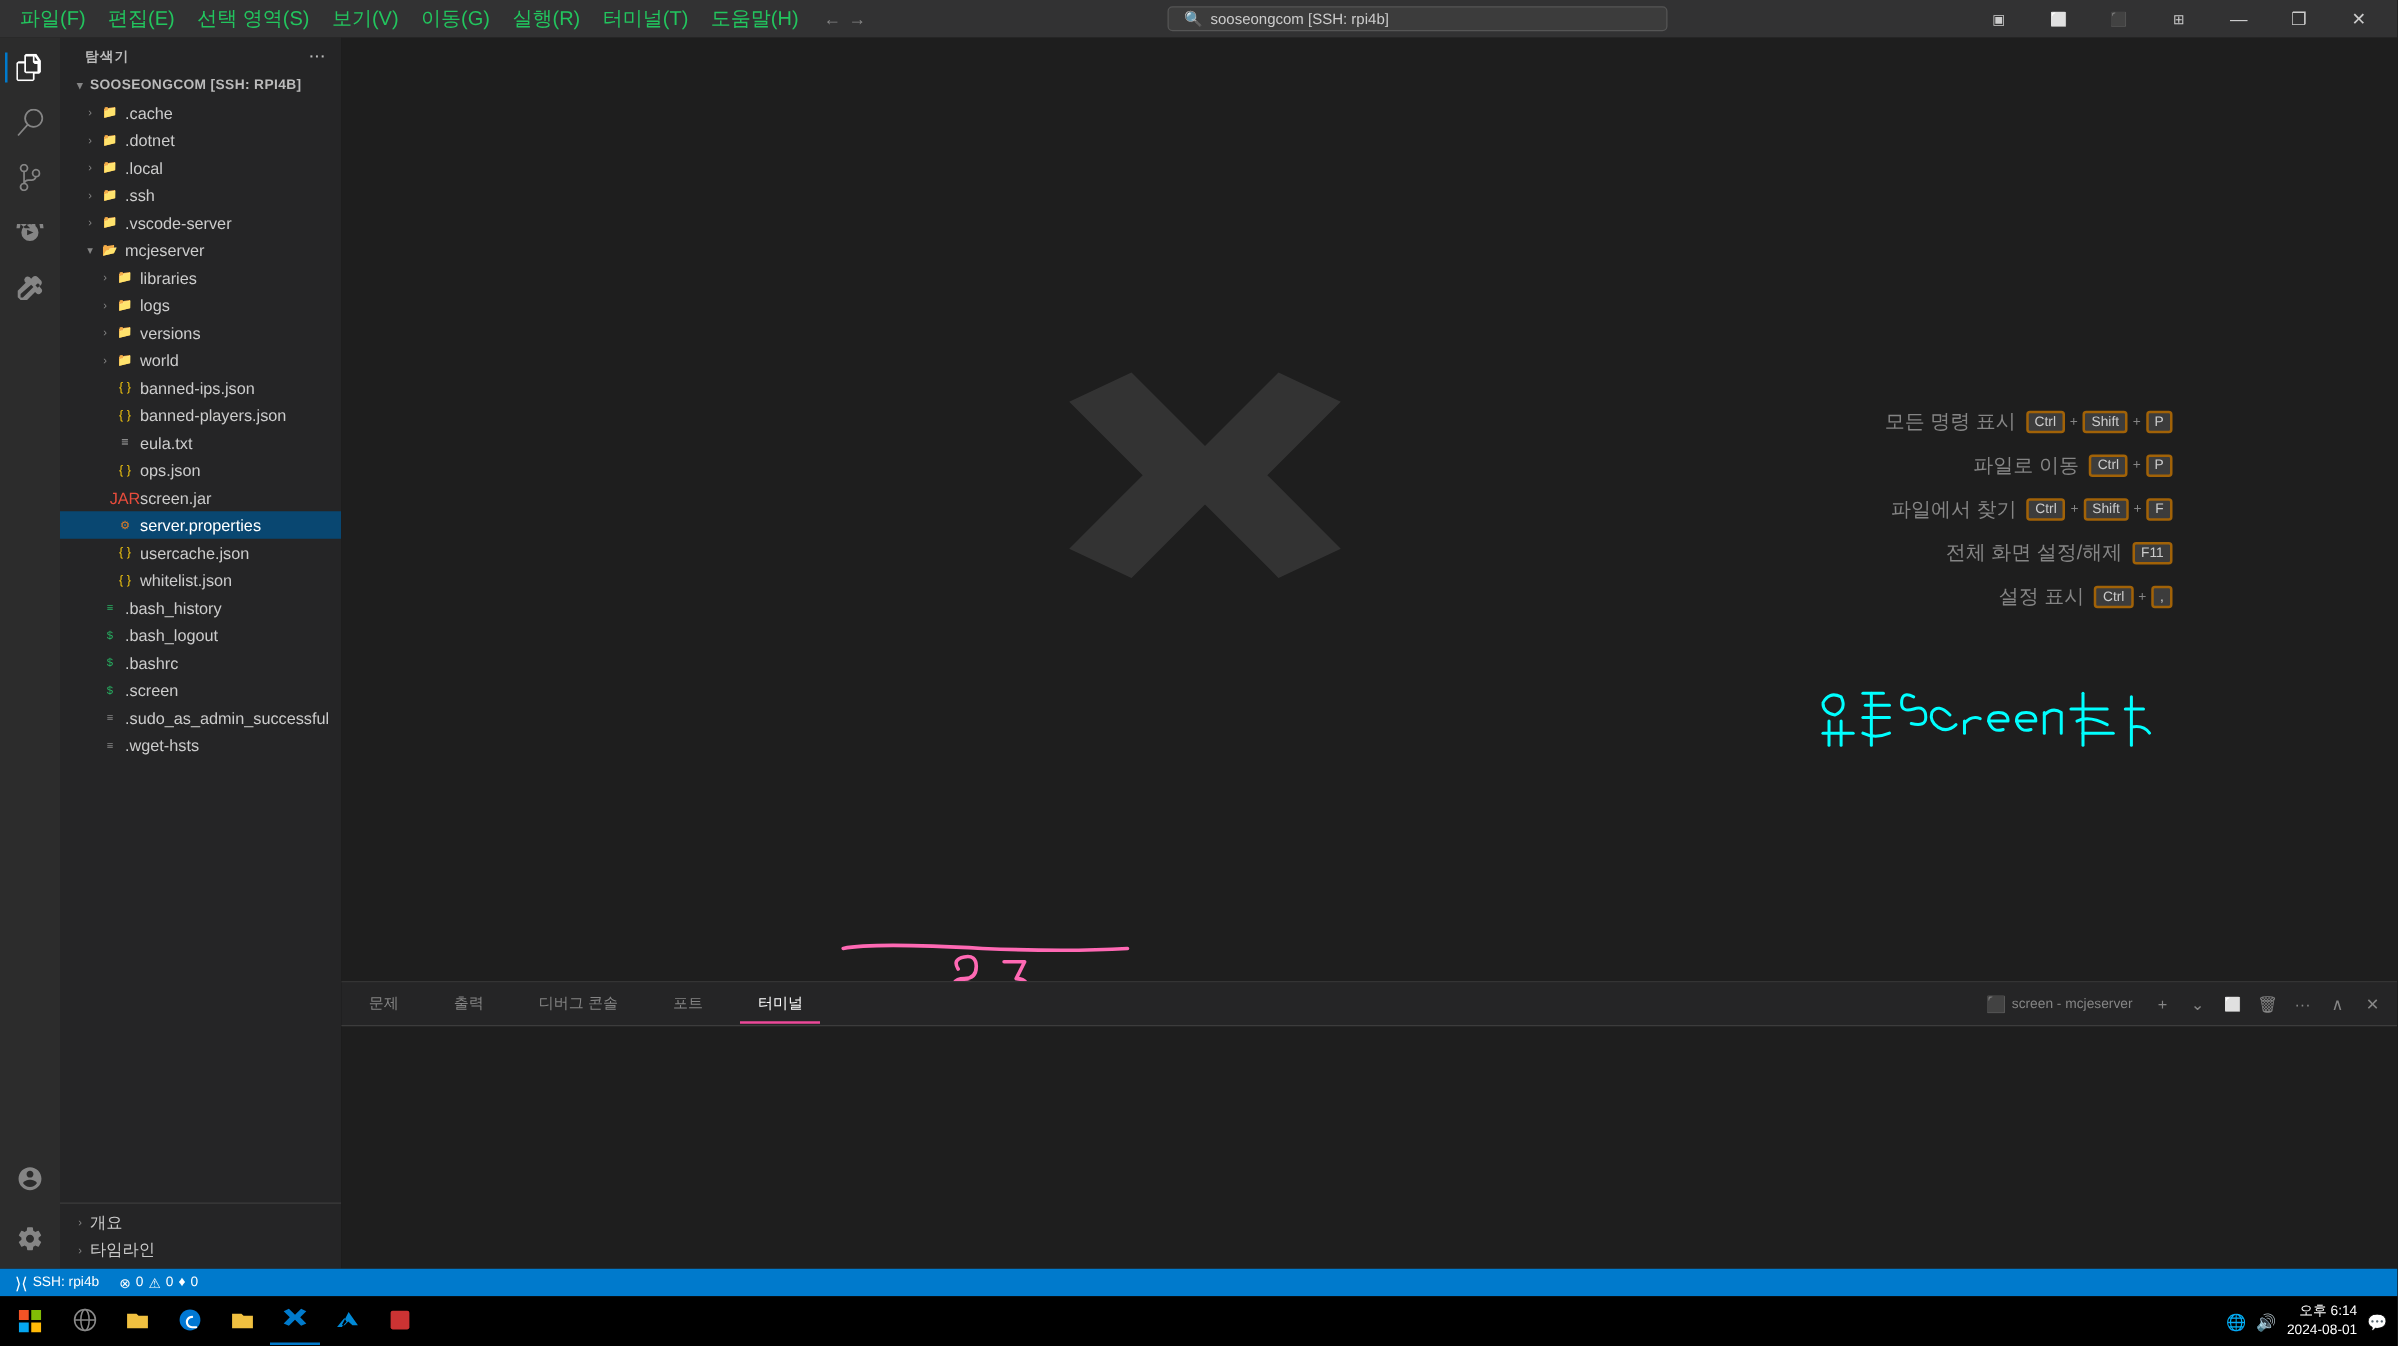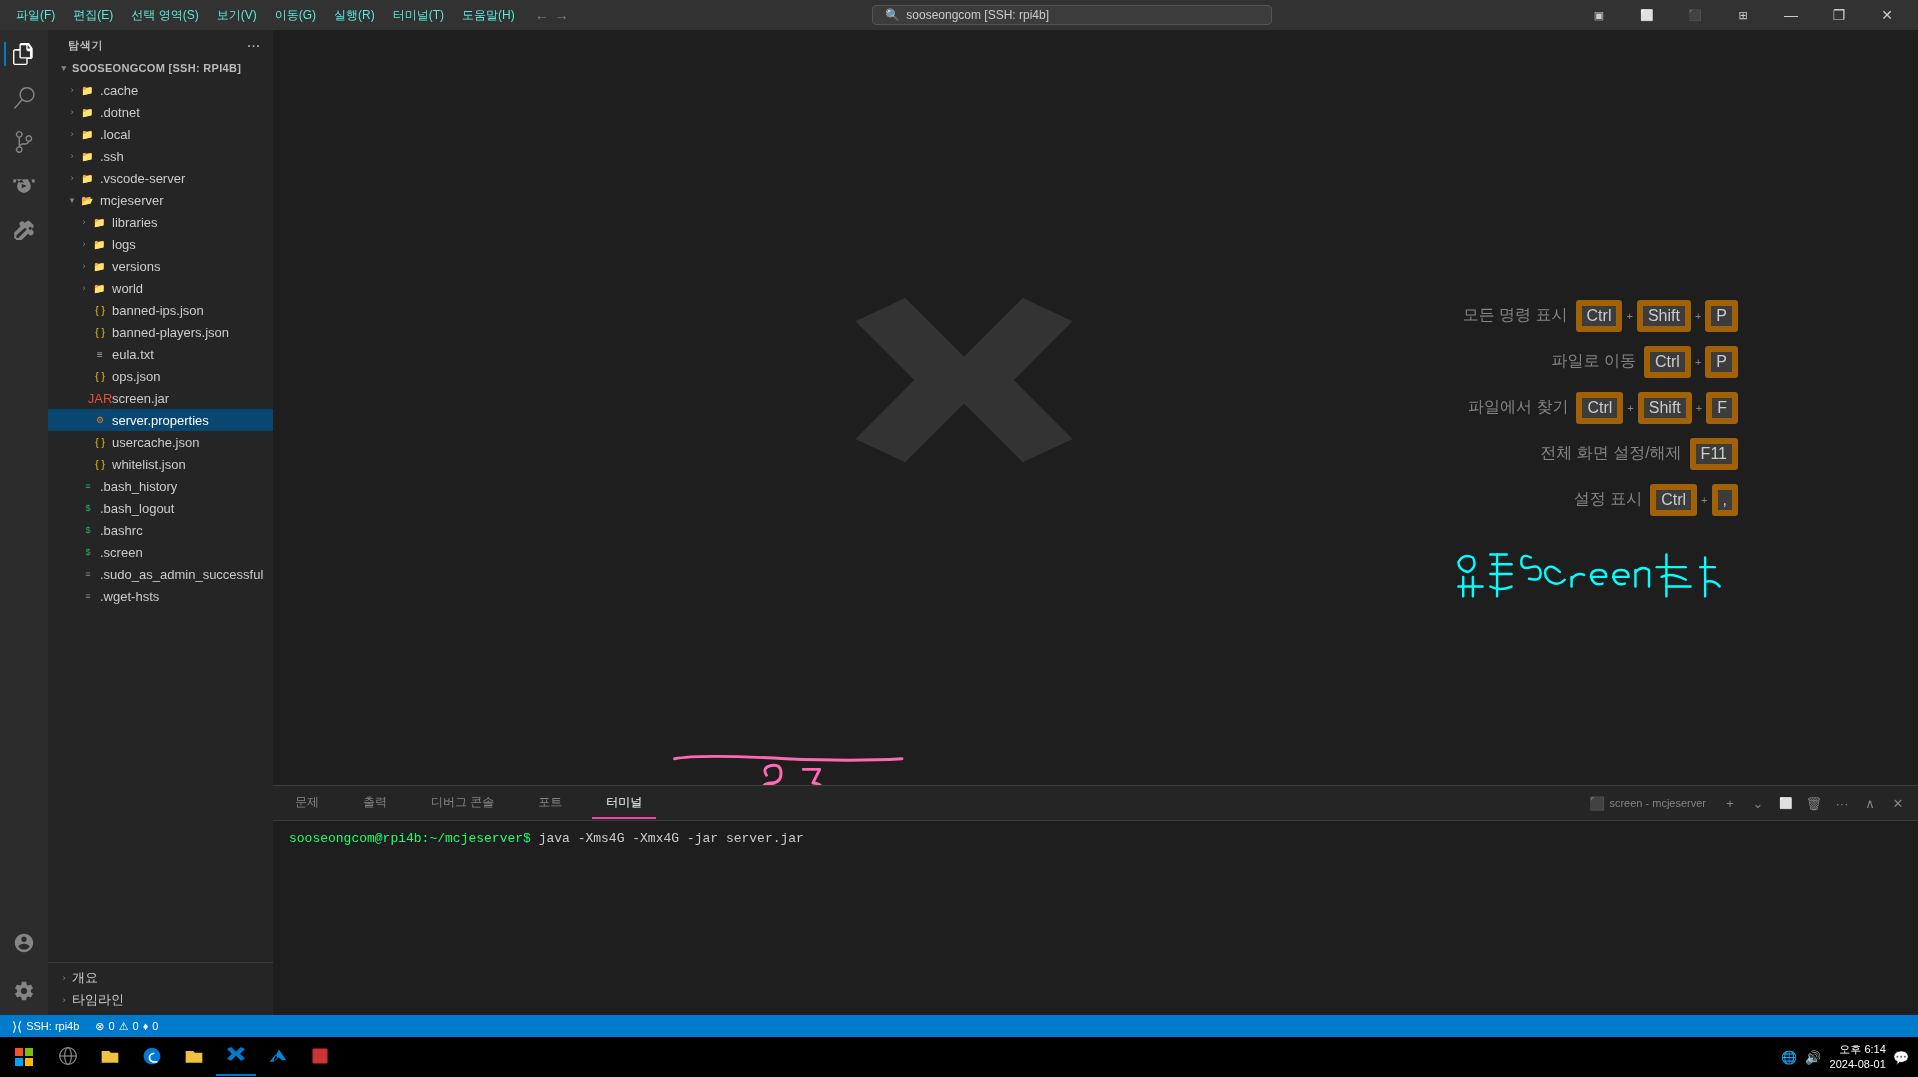--- a/index.html
+++ b/index.html
@@ -24,22 +24,22 @@
       padding: 0 8px;
       gap: 8px;
       flex-shrink: 0;
     }
     .titlebar-menu {
       display: flex;
       gap: 2px;
     }
     .menu-item {
       padding: 2px 8px;
-      color: #5eead4;
-      font-size: 12px;
+      color: #22c55e;
+      font-size: 16px;
       cursor: pointer;
       border-radius: 2px;
     }
     .titlebar-center {
       flex: 1;
       display: flex;
       justify-content: center;
     }
     .search-bar {
       background: #3c3c3c;
@@ -223,24 +223,24 @@
       color: #858585;
       font-size: 16px;
     }
     .shortcut-keys {
       display: flex;
       gap: 4px;
       align-items: center;
     }
     .key {
       background: #3c3c3c;
-      border: 6px solid #a16207;
+      border: 2px solid #a16207;
       border-radius: 3px;
       padding: 1px 5px;
-      font-size: 16px;
+      font-size: 11px;
       color: #cccccc;
     }
     .key-plus { color: #858585; font-size: 11px; }
 
     
     .panel-area {
       height: 230px;
       background: #1e1e1e;
       border-top: 1px solid #3c3c3c;
       display: flex;
@@ -764,25 +764,20 @@
           <div class="panel-action-btn">+</div>
           <div class="panel-action-btn">⌄</div>
           <div class="panel-action-btn" style="font-size:11px;">⬜</div>
           <div class="panel-action-btn">🗑</div>
           <div class="panel-action-btn">···</div>
           <div class="panel-action-btn">∧</div>
           <div class="panel-action-btn">✕</div>
         </div>
       </div>
 
-      <div class="terminal-content">
-        <div class="terminal-line">
-          <span class="terminal-prompt">sooseongcom@rpi4b:~/mcjeserver$</span><span class="terminal-command"> java -Xms4G -Xmx4G -jar server.jar</span>
-        </div>
-      </div>
     </div>
 
   </div>
 </div>
 
 <div class="status-bar">
   <div class="status-item">
     <span style="font-size:13px;">⟩⟨</span>
     <span>SSH: rpi4b</span>
   </div>

